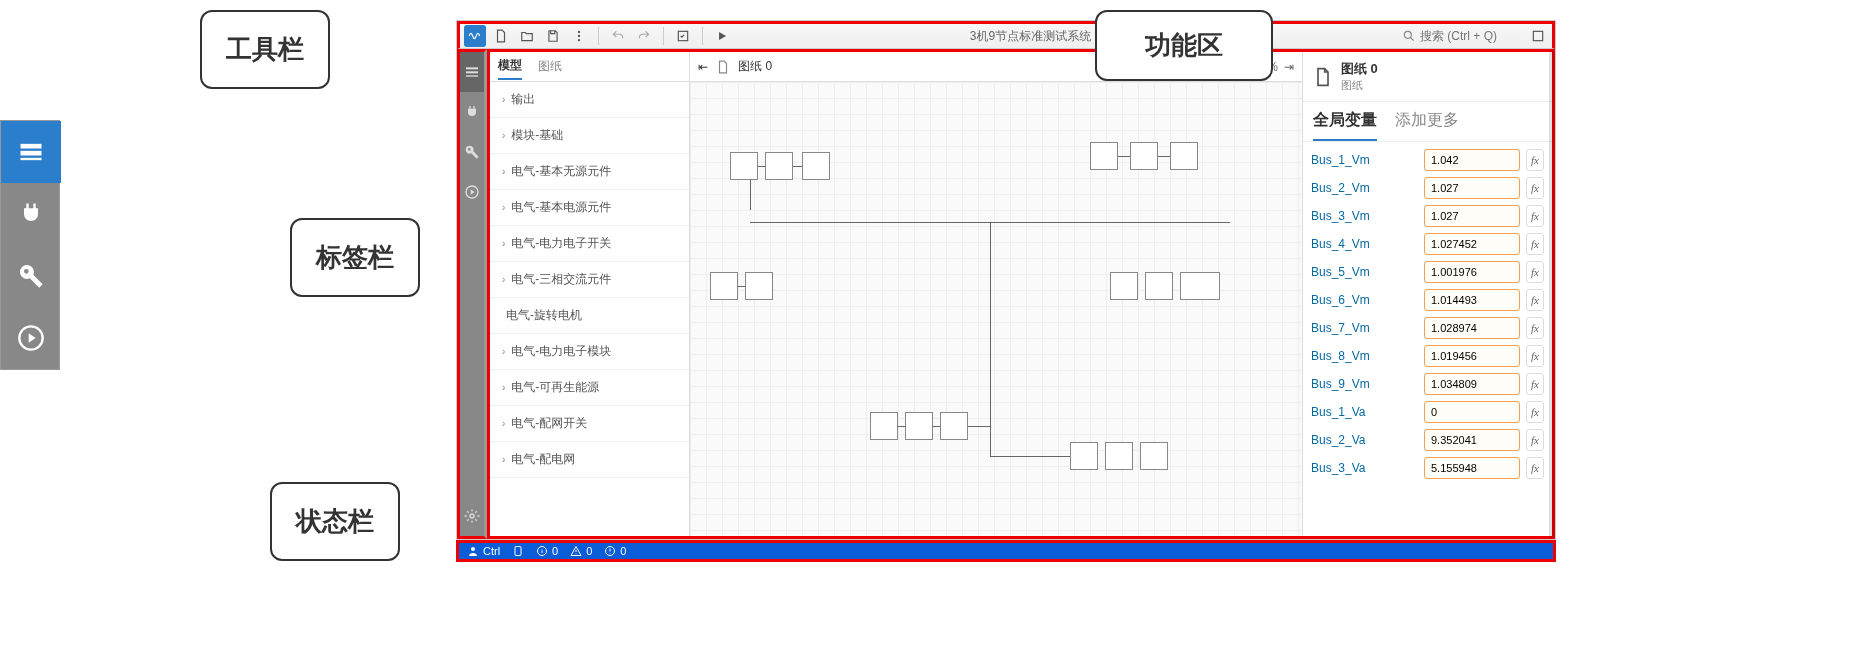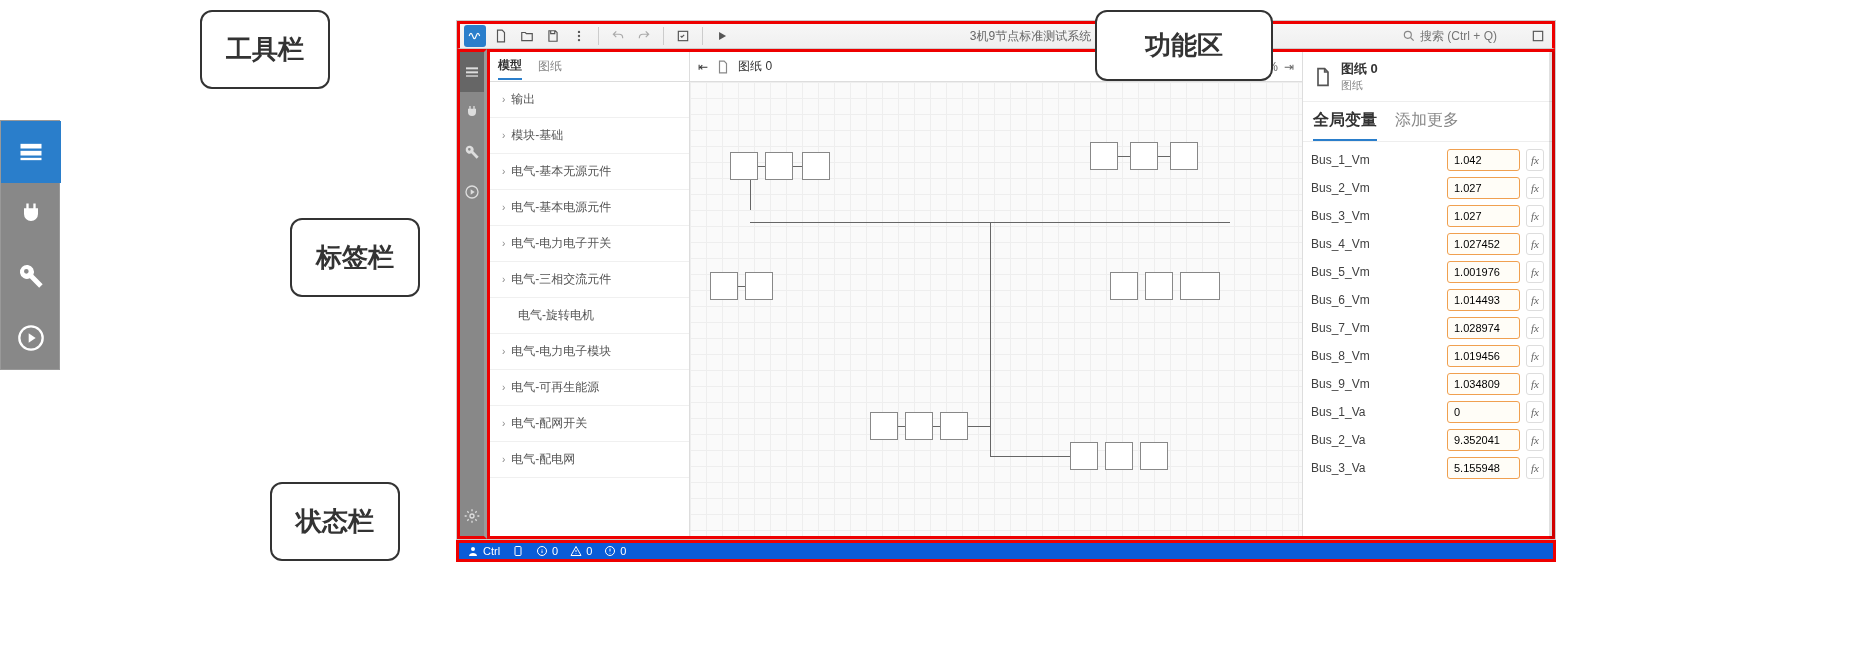--- a/index.html
+++ b/index.html
@@ -42,21 +42,21 @@
 .vtabs .spacer { flex: 1; }
 
 
 .tree-panel { width: 200px; border-right: 1px solid #ddd; display: flex; flex-direction: column; background: #fff; }
 .tree-tabs { display: flex; border-bottom: 1px solid #ddd; height: 30px; align-items: center; padding: 0 8px; gap: 16px; }
 .tree-tabs .tt { cursor: pointer; color: #888; padding: 4px 0; }
 .tree-tabs .tt.active { color: #333; border-bottom: 2px solid #2a7ecb; font-weight: bold; }
 .tree-list { flex: 1; overflow-y: auto; }
 .tree-item { padding: 9px 12px; border-bottom: 1px solid #f0f0f0; cursor: pointer; display: flex; align-items: center; gap: 6px; color: #555; font-size: 12px; }
 .tree-item .chev { color: #888; font-size: 10px; }
-.tree-item.nochev { padding-left: 28px; align-items: center; }
+.tree-item.nochev { padding-left: 16px; align-items: center; }
 .tree-add { padding: 8px 12px 8px 40px; color: #777; cursor: pointer; font-size: 12px; }
 
 
 .canvas-wrap { flex: 1; display: flex; flex-direction: column; background: #fff; position: relative; }
 .canvas-header { height: 30px; border-bottom: 1px solid #ddd; display: flex; align-items: center; padding: 0 8px; gap: 8px; }
 .canvas-header .spacer { flex: 1; }
 .canvas-header .zoom-ctrl { display: flex; align-items: center; gap: 6px; color: #666; }
 .canvas-header .zbtn { cursor: pointer; width: 18px; height: 18px; display:flex; align-items:center; justify-content:center; }
 .canvas { flex: 1; background-color: #fafafa; background-image: linear-gradient(#eee 1px, transparent 1px), linear-gradient(90deg, #eee 1px, transparent 1px); background-size: 16px 16px; position: relative; overflow: hidden; }
 
@@ -70,22 +70,22 @@
 .props { width: 250px; border-left: 1px solid #ddd; display: flex; flex-direction: column; background: #fff; }
 .props-header { padding: 8px 10px; display: flex; align-items: center; gap: 8px; border-bottom: 1px solid #eee; }
 .props-header svg { width: 20px; height: 20px; fill: #555; }
 .props-header .ph-title { font-weight: bold; font-size: 13px; }
 .props-header .ph-sub { font-size: 11px; color: #888; }
 .props-tabs { display: flex; padding: 0 10px; gap: 18px; border-bottom: 1px solid #eee; }
 .props-tabs .pt { padding: 8px 0; cursor: pointer; color: #888; font-size: 16px; }
 .props-tabs .pt.active { color: #333; border-bottom: 2px solid #2a7ecb; font-weight: bold; }
 .props-list { flex: 1; overflow-y: auto; padding: 4px 8px; }
 .prop-row { display: flex; align-items: center; gap: 6px; padding: 3px 0; }
-.prop-row .pn { flex: 1; font-size: 12px; color: #404040; }
-.prop-row input { width: 73px; border: 1px solid #f0a050; border-radius: 3px; padding: 4px 6px; font-size: 11px; background: #fffdf7; }
+.prop-row .pn { flex: 1; font-size: 12px; color: #0369a1; }
+.prop-row input { width: 96px; border: 1px solid #f0a050; border-radius: 3px; padding: 4px 6px; font-size: 11px; background: #fffdf7; }
 .prop-row .fx { width: 18px; height: 22px; display: flex; align-items: center; justify-content: center; border: 1px solid #ddd; border-radius: 3px; cursor: pointer; font-style: italic; font-size: 11px; color: #666; font-family: serif; }
 
 
 .statusbar { position: absolute; left: 456px; top: 540px; width: 1100px; height: 22px; background: #0a5cd7; color: #fff; display: flex; align-items: center; padding: 0 8px; gap: 12px; font-size: 11px; }
 .statusbar .sb-item { display: flex; align-items: center; gap: 4px; }
 .statusbar svg { width: 12px; height: 12px; fill: #fff; }
 
 .scroll-hint { position:absolute; right:0; top:30px; bottom:0; width:6px; background:rgba(0,0,0,0.12); border-radius:3px; }
 </style>
 </head>

